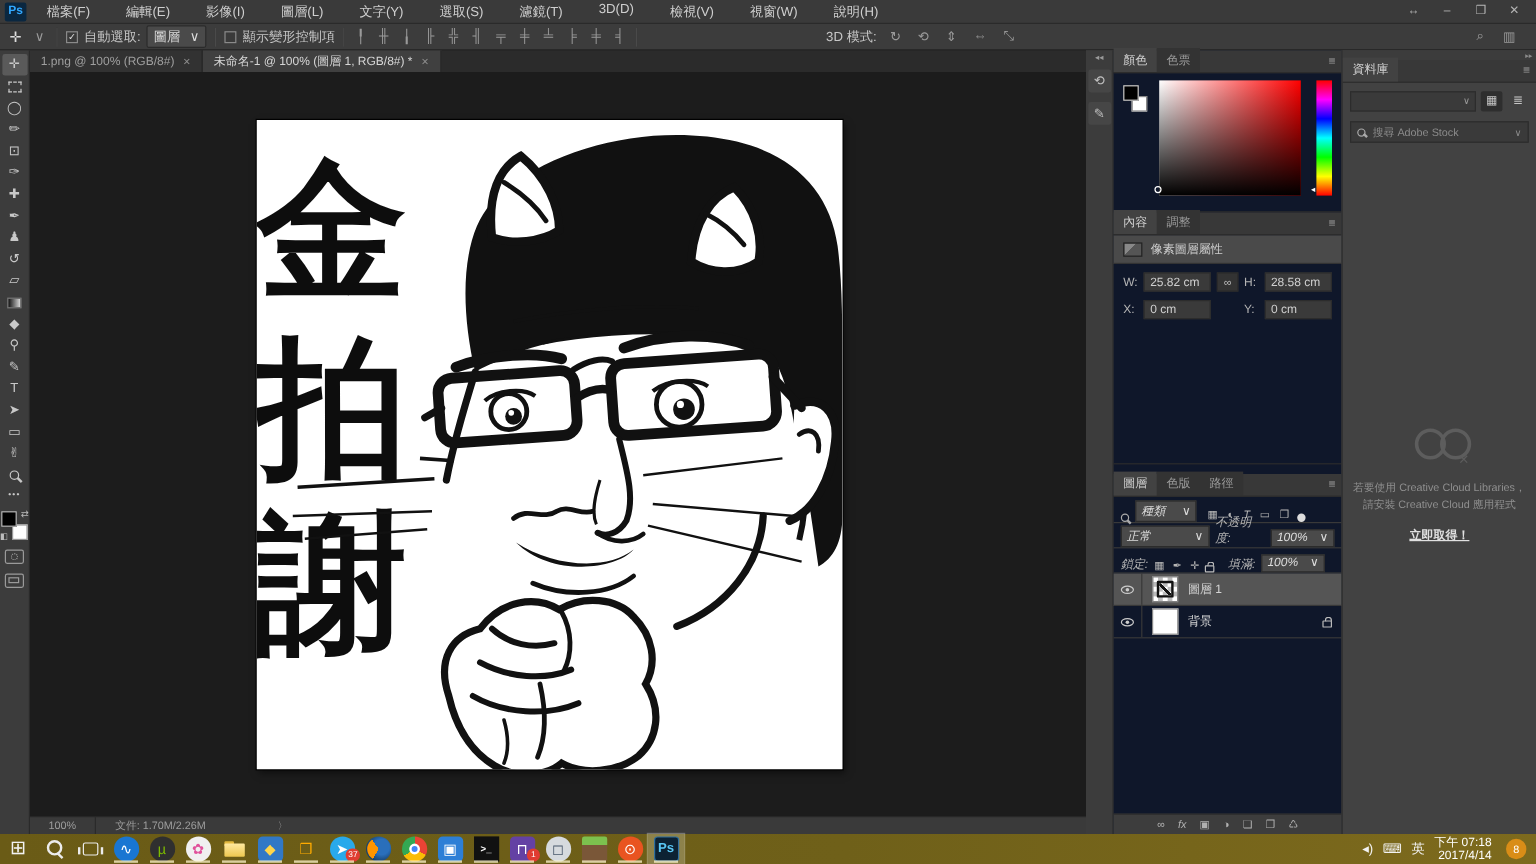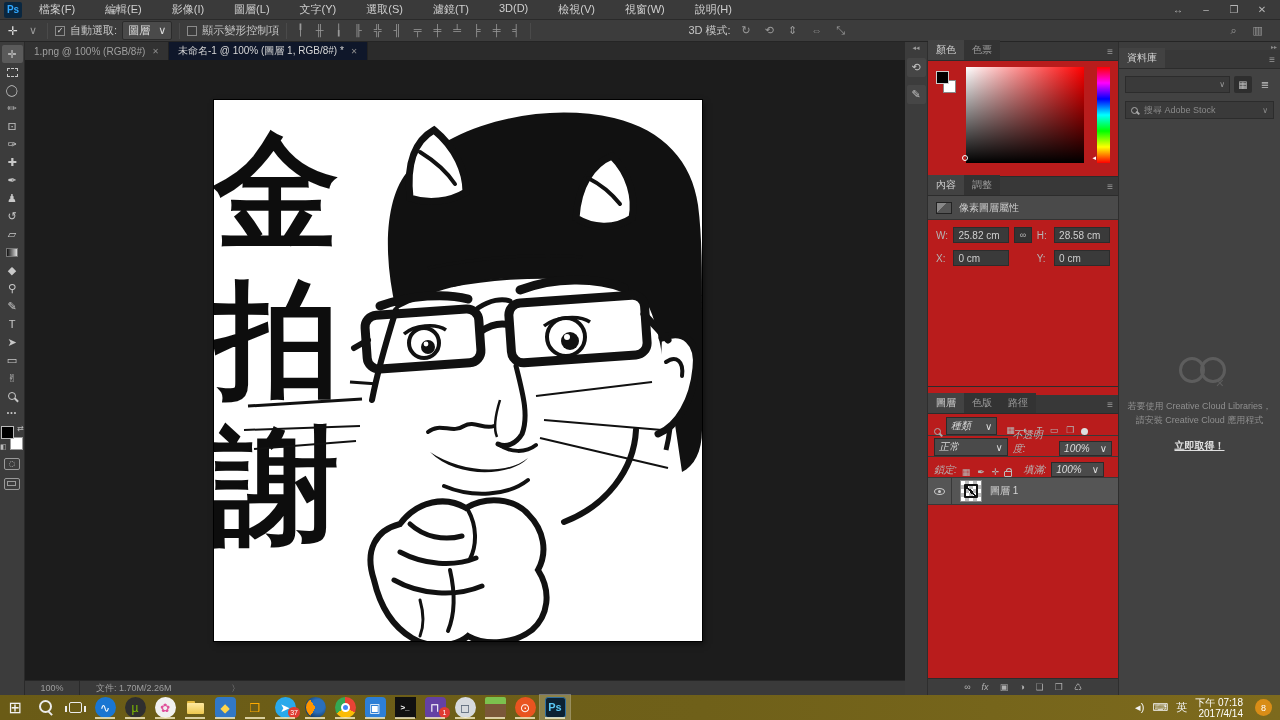--- a/index.html
+++ b/index.html
@@ -45,40 +45,40 @@
   #swatch-reset{position:absolute;left:-1px;bottom:-1px;font-size:7px;color:#bbb;}
   #swatch-swap{position:absolute;right:-1px;top:-2px;font-size:8px;color:#bbb;}
   .tool-extra{width:16px;height:12px;border:1px solid #9a9a9a;border-radius:2px;margin-top:8px;position:relative;}
   .tool-extra.qmask::after{content:'';position:absolute;inset:2px 4px;border:1px dotted #9a9a9a;border-radius:50%;}
   .tool-extra.screen::after{content:'';position:absolute;inset:2px 3px 3px 2px;border:1px solid #9a9a9a;}
   
   #workspace{position:absolute;left:25px;top:42px;width:880px;height:653px;background:#1c1c1c;}
   #tabbar{position:absolute;left:0;top:0;width:100%;height:18px;background:#2b2b2b;display:flex;}
   .doc-tab{display:flex;align-items:center;gap:7px;padding:0 9px;font-size:10px;color:#9f9f9f;
     background:#323232;border-right:1px solid #222;height:18px;}
-  .doc-tab.active{background:#0f172a;color:#d6d6d6;}
+  .doc-tab.active{background:#404040;color:#d6d6d6;}
   .t-close{font-size:8px;color:#8d8d8d;}
   #canvas-area{position:absolute;left:0;top:18px;width:100%;height:620px;}
   #document{position:absolute;left:189px;top:40px;width:488px;height:541px;background:#fff;
     box-shadow:0 0 0 1px #000,2px 3px 6px rgba(0,0,0,.5);}
   #document svg{display:block;}
   #statusbar{position:absolute;left:0;bottom:0;width:100%;height:15px;background:#3a3a3a;
     border-top:1px solid #272727;display:flex;align-items:center;font-size:9px;color:#9d9d9d;}
   #status-zoom{width:55px;text-align:center;border-right:1px solid #2a2a2a;height:100%;
     display:flex;align-items:center;justify-content:center;}
   #status-doc{margin-left:16px;}
   #status-exp{margin-left:60px;font-size:8px;}
   
   #rightcol{position:absolute;left:905px;top:42px;width:375px;height:653px;background:#3c3c3c;}
   #collapse-strip{position:absolute;left:0;top:0;width:23px;height:100%;background:#3c3c3c;
     border-right:1px solid #2e2e2e;display:flex;flex-direction:column;align-items:center;}
   #strip-arrows{font-size:7px;color:#9a9a9a;margin:2px 0 6px;}
   .strip-btn{width:19px;height:19px;background:#464646;border-radius:2px;margin-bottom:8px;
     display:flex;align-items:center;justify-content:center;color:#c0c0c0;font-size:11px;}
-  #panelcol{position:absolute;left:23px;top:0;width:190px;height:100%;background:#b91c1c;}
+  #panelcol{position:absolute;left:23px;top:0;width:190px;height:100%;background:#0f172a;}
   #librariescol{position:absolute;left:213px;top:0;width:162px;height:100%;background:#424242;border-left:1px solid #2e2e2e;}
   .phead{height:19px;background:#383838;display:flex;align-items:flex-end;border-bottom:1px solid #2c2c2c;position:relative;}
   .ptab{font-size:10px;color:#9b9b9b;padding:3px 8px;background:#333;}
   .ptab.active{background:#424242;color:#d2d2d2;}
   .pmenu{position:absolute;right:5px;top:4px;color:#9a9a9a;font-size:10px;}
   .micro-arrows{height:8px;font-size:6px;color:#8a8a8a;text-align:left;padding:1px 3px;background:#3c3c3c;}
   
   #color-panel{height:135px;border-bottom:1px solid #2c2c2c;position:relative;}
   #color-body{position:relative;height:107px;}
   #mini-fg{position:absolute;left:8px;top:10px;width:13px;height:13px;background:#000;border:1px solid #ccc;z-index:2;}
@@ -542,20 +542,28 @@
       </div>
       <div>
 
       <div class="layer-row k-art selected">
             <span class="eye-cell">
               <span class="eye"></span>
             </span>
             <span class="l-thumb art"></span>
             <span class="l-name">圖層 1</span>
           </div>
+          <div class="layer-row k-bg">
+            <span class="eye-cell">
+              <span class="eye"></span>
+            </span>
+            <span class="l-thumb bg"></span>
+            <span class="l-name">背景</span>
+          <span class="lock l-lock"></span>
+          </div>
         </div>
       <div id="layers-bottom">
 
       <span class="lb-ico">∞</span>
           <span class="lb-ico">fx</span>
           <span class="lb-ico">▣</span>
           <span class="lb-ico">◑</span>
           <span class="lb-ico">❏</span>
           <span class="lb-ico">❐</span>
           <span class="lb-ico">♺</span>

